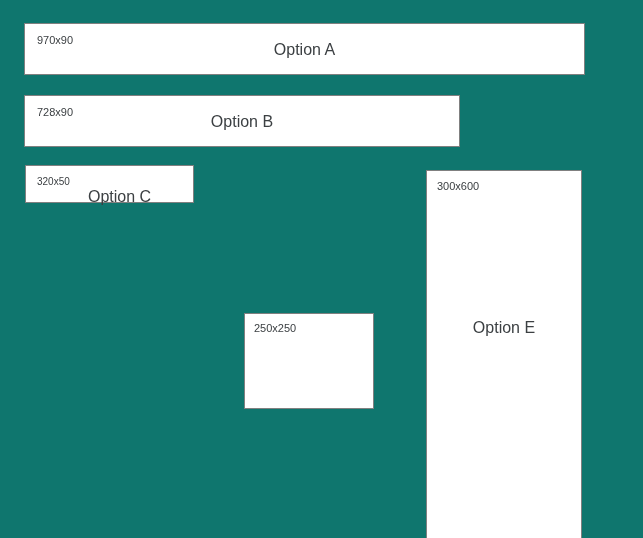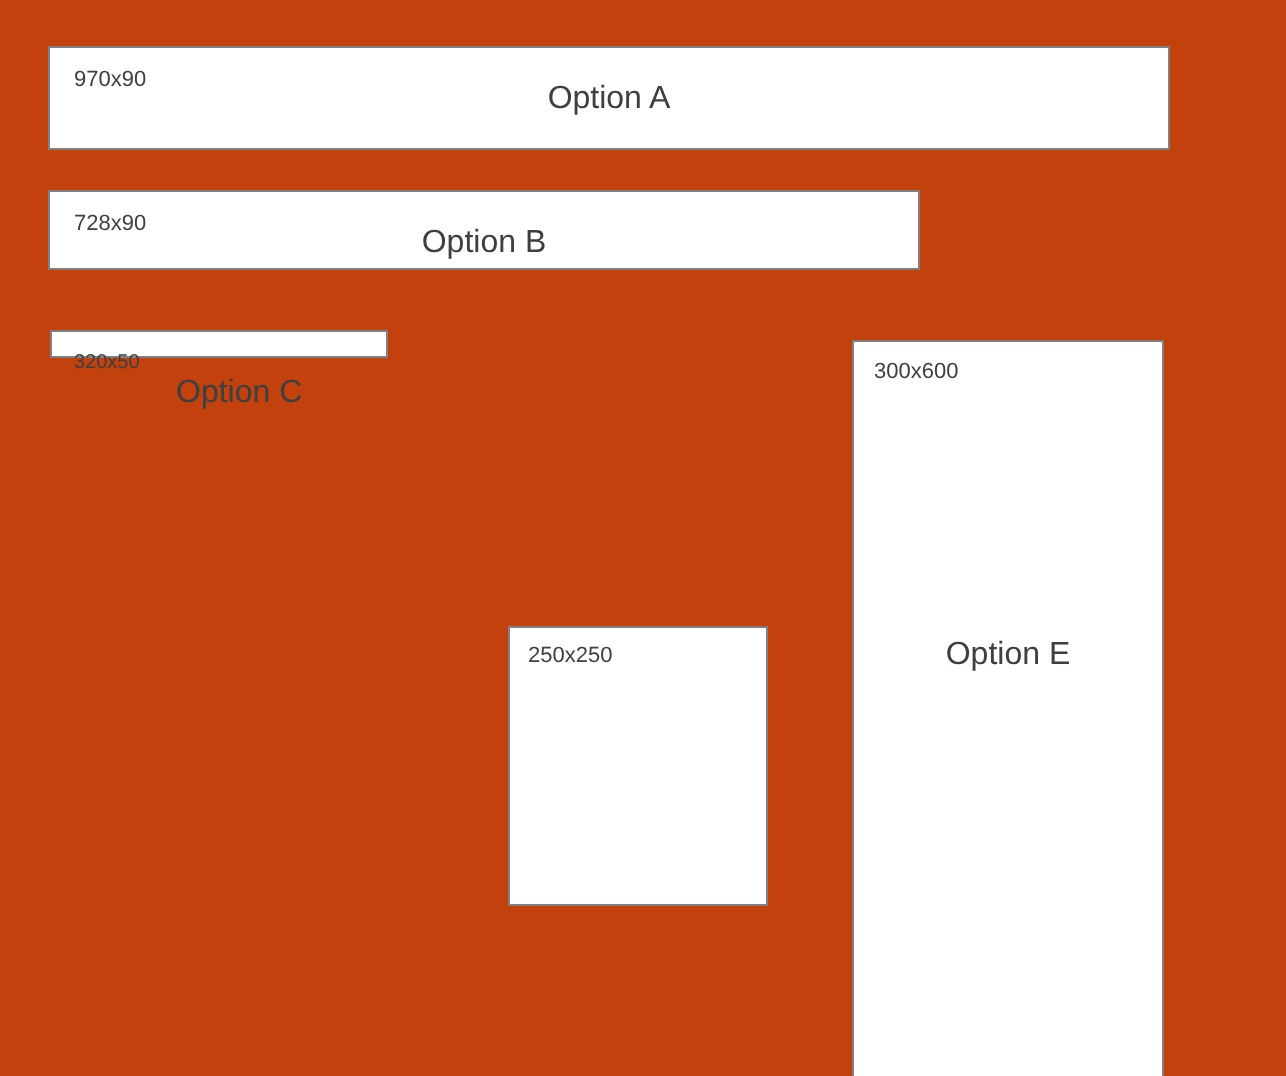--- a/index.html
+++ b/index.html
@@ -12,21 +12,21 @@
     height: 538px;
     background: #ffffff;
     font-family: "Liberation Sans", sans-serif;
     color: #3c4043;
     overflow: hidden;
   }
   #canvas {
     position: relative;
     width: 643px;
     height: 538px;
-    background: #c2410c;
+    background: #0f766e;
   }
   .ad-slot {
     position: absolute;
     box-sizing: border-box;
     border: 1px solid #808080;
     background: #ffffff;
   }
   .slot-size-label {
     position: absolute;
     font-family: "Liberation Sans", sans-serif;
@@ -44,41 +44,41 @@
     white-space: nowrap;
     text-align: center;
   }
 
   
   #slot-a { left: 24px;  top: 23px;  width: 561px; height: 52px; }
   #slot-a .slot-size-label { left: 12px; top: 10px; }
   #slot-a .slot-title { left: 0; right: 0; top: 14px; }
 
   
-  #slot-b { left: 24px;  top: 95px;  width: 436px; height: 40px; }
+  #slot-b { left: 24px;  top: 95px;  width: 436px; height: 52px; }
   #slot-b .slot-size-label { left: 12px; top: 10px; }
   #slot-b .slot-title { left: 0; right: 0; top: 14px; }
 
   
-  #slot-c { left: 25px;  top: 165px; width: 169px; height: 14px; }
+  #slot-c { left: 25px;  top: 165px; width: 169px; height: 38px; }
   #slot-c .slot-size-label { left: 11px; top: 9px; font-size: 10px; }
   #slot-c .slot-title { left: 62px; top: 3px; margin-top: 16px; }
 
   
   #slot-d { left: 232px; top: 165px; width: 157px; height: 125px; }
   #slot-d .slot-size-label { left: 10px; top: 8px; }
   #slot-d .slot-title { left: 0; right: 0; top: 48px; }
 
   
   #slot-e { left: 426px; top: 170px; width: 156px; height: 416px; }
   #slot-e .slot-size-label { left: 10px; top: 9px; }
   #slot-e .slot-title { left: 0; right: 0; top: 145px; }
 
   
-  #slot-f { left: 254px; top: 313px; width: 130px; height: 140px; }
+  #slot-f { left: 244px; top: 313px; width: 130px; height: 96px; }
   #slot-f .slot-size-label { left: 9px; top: 8px; }
   #slot-f .slot-title { left: 0; right: 0; top: 45px; }
 </style>
 </head>
 <body>
 
 <div id="canvas">
 
   <div class="ad-slot" id="slot-a">
     <span class="slot-size-label">970x90</span>

